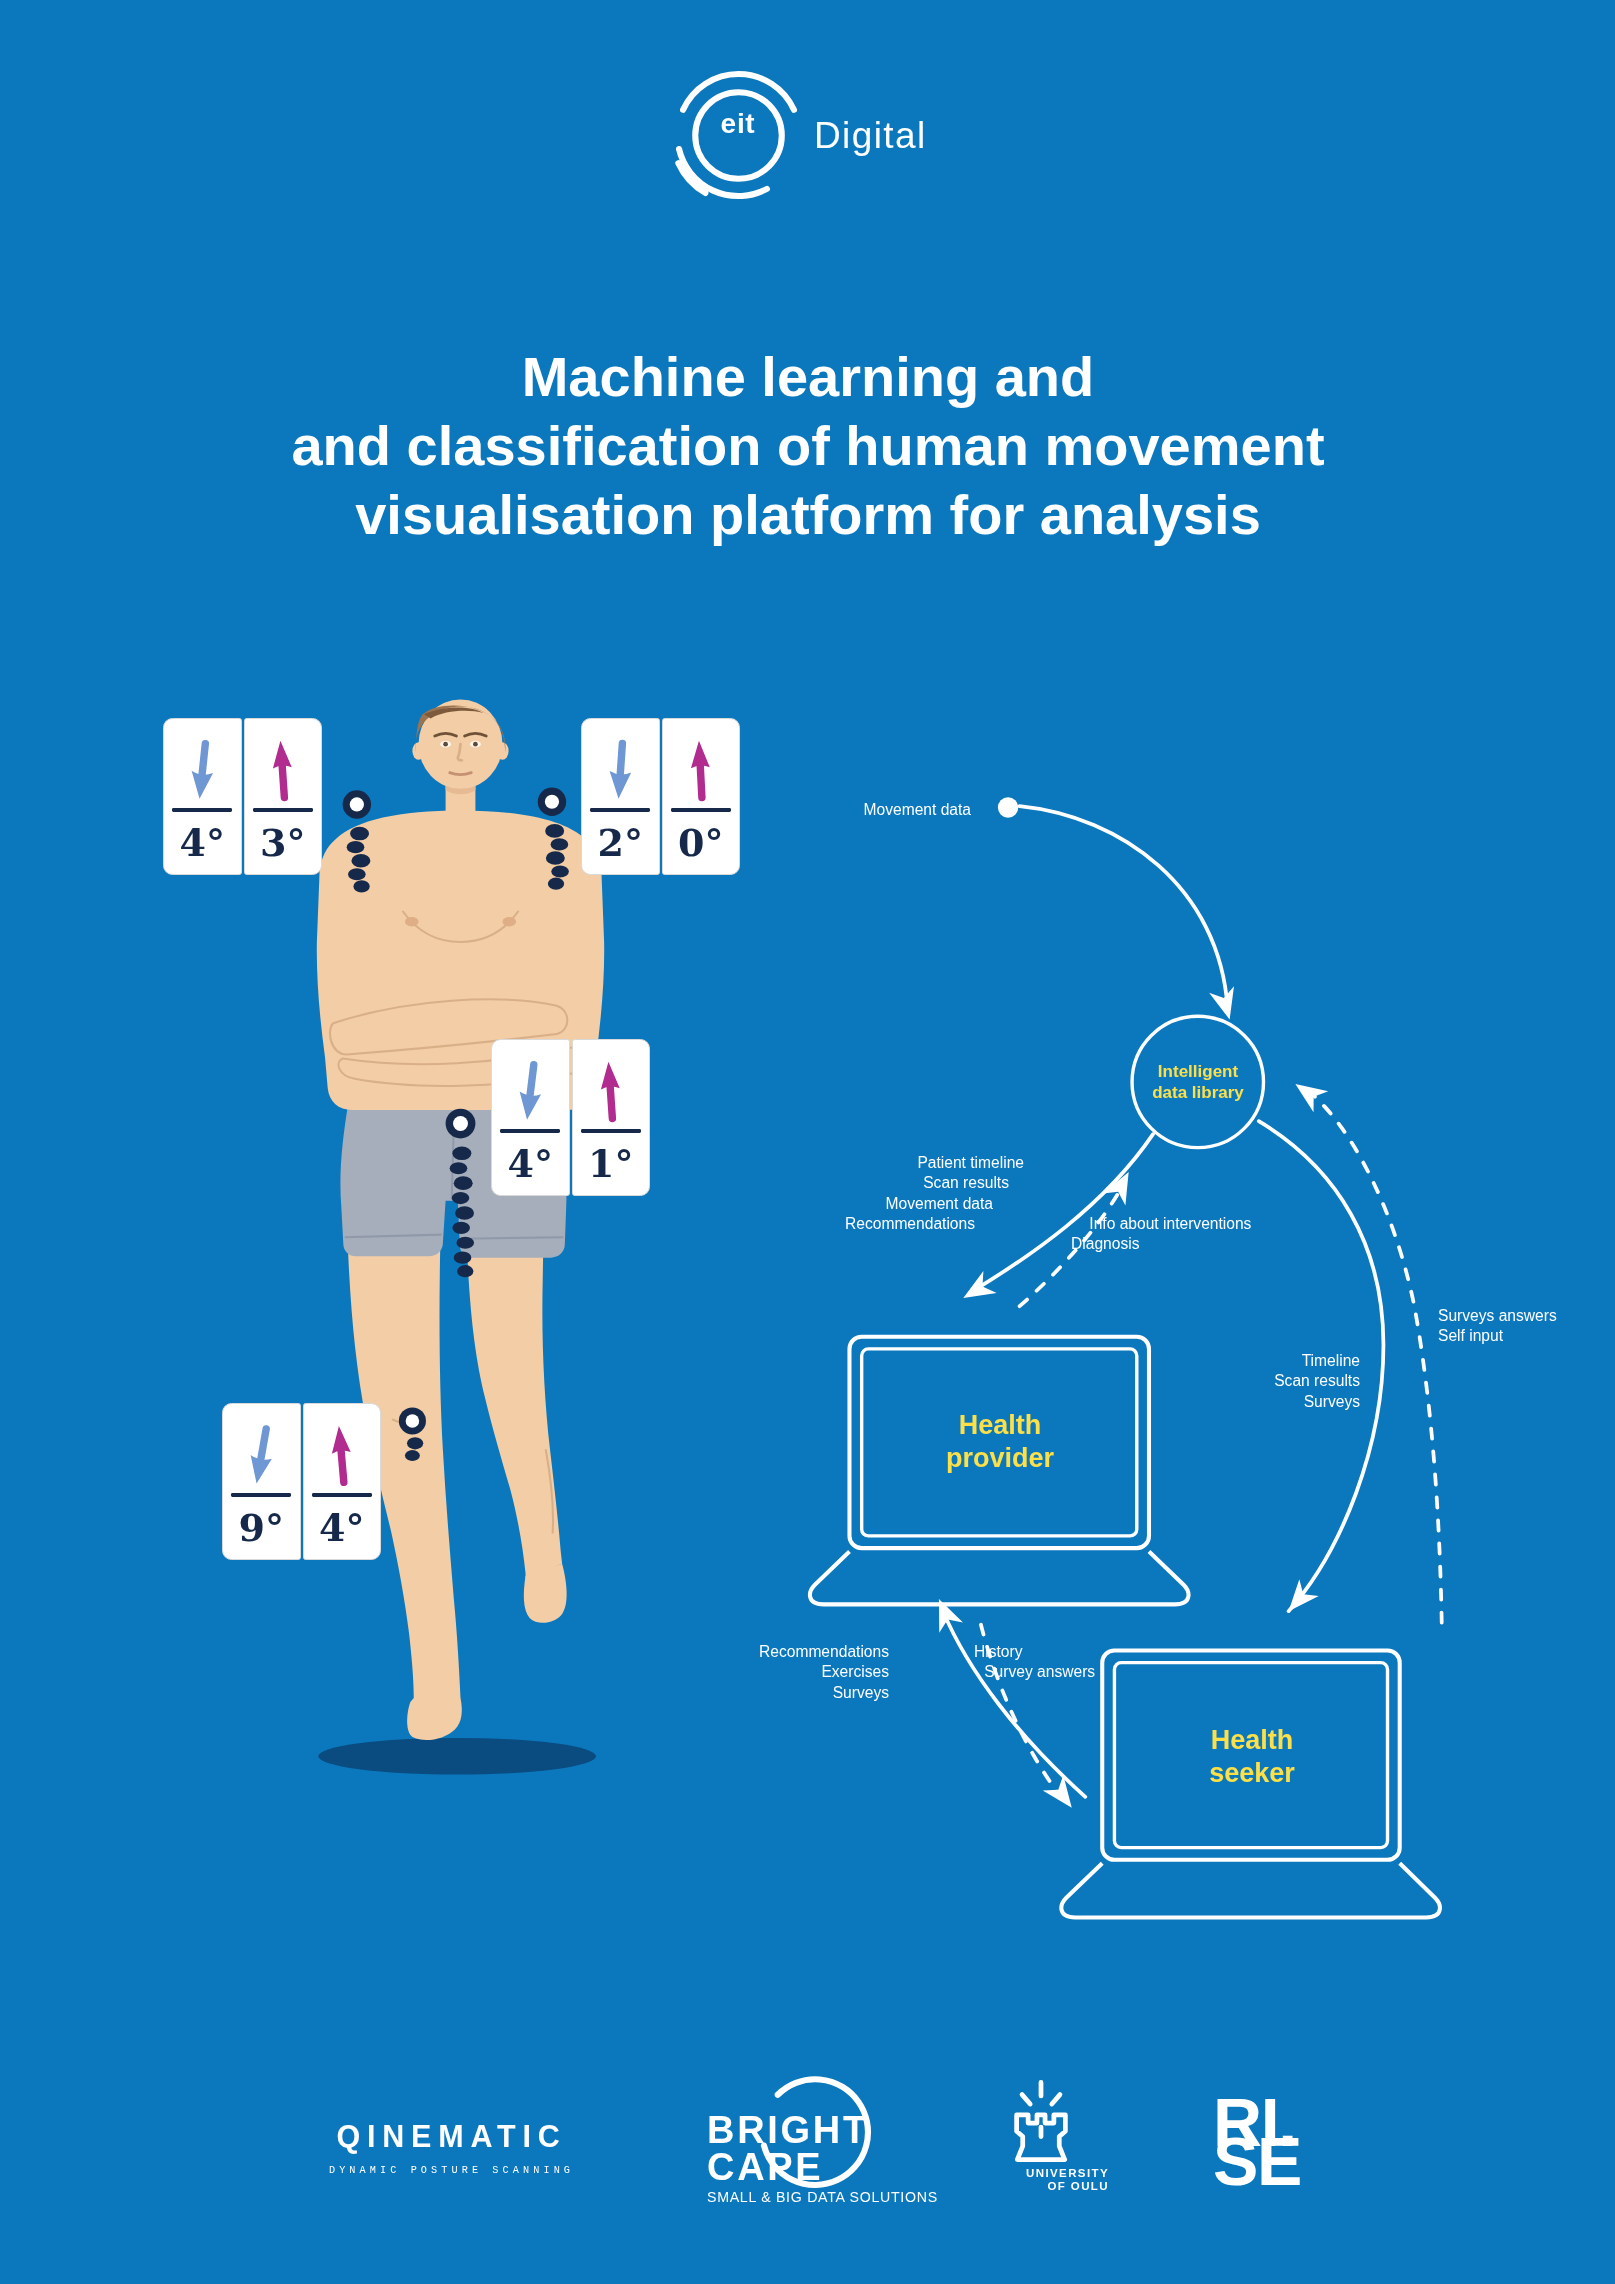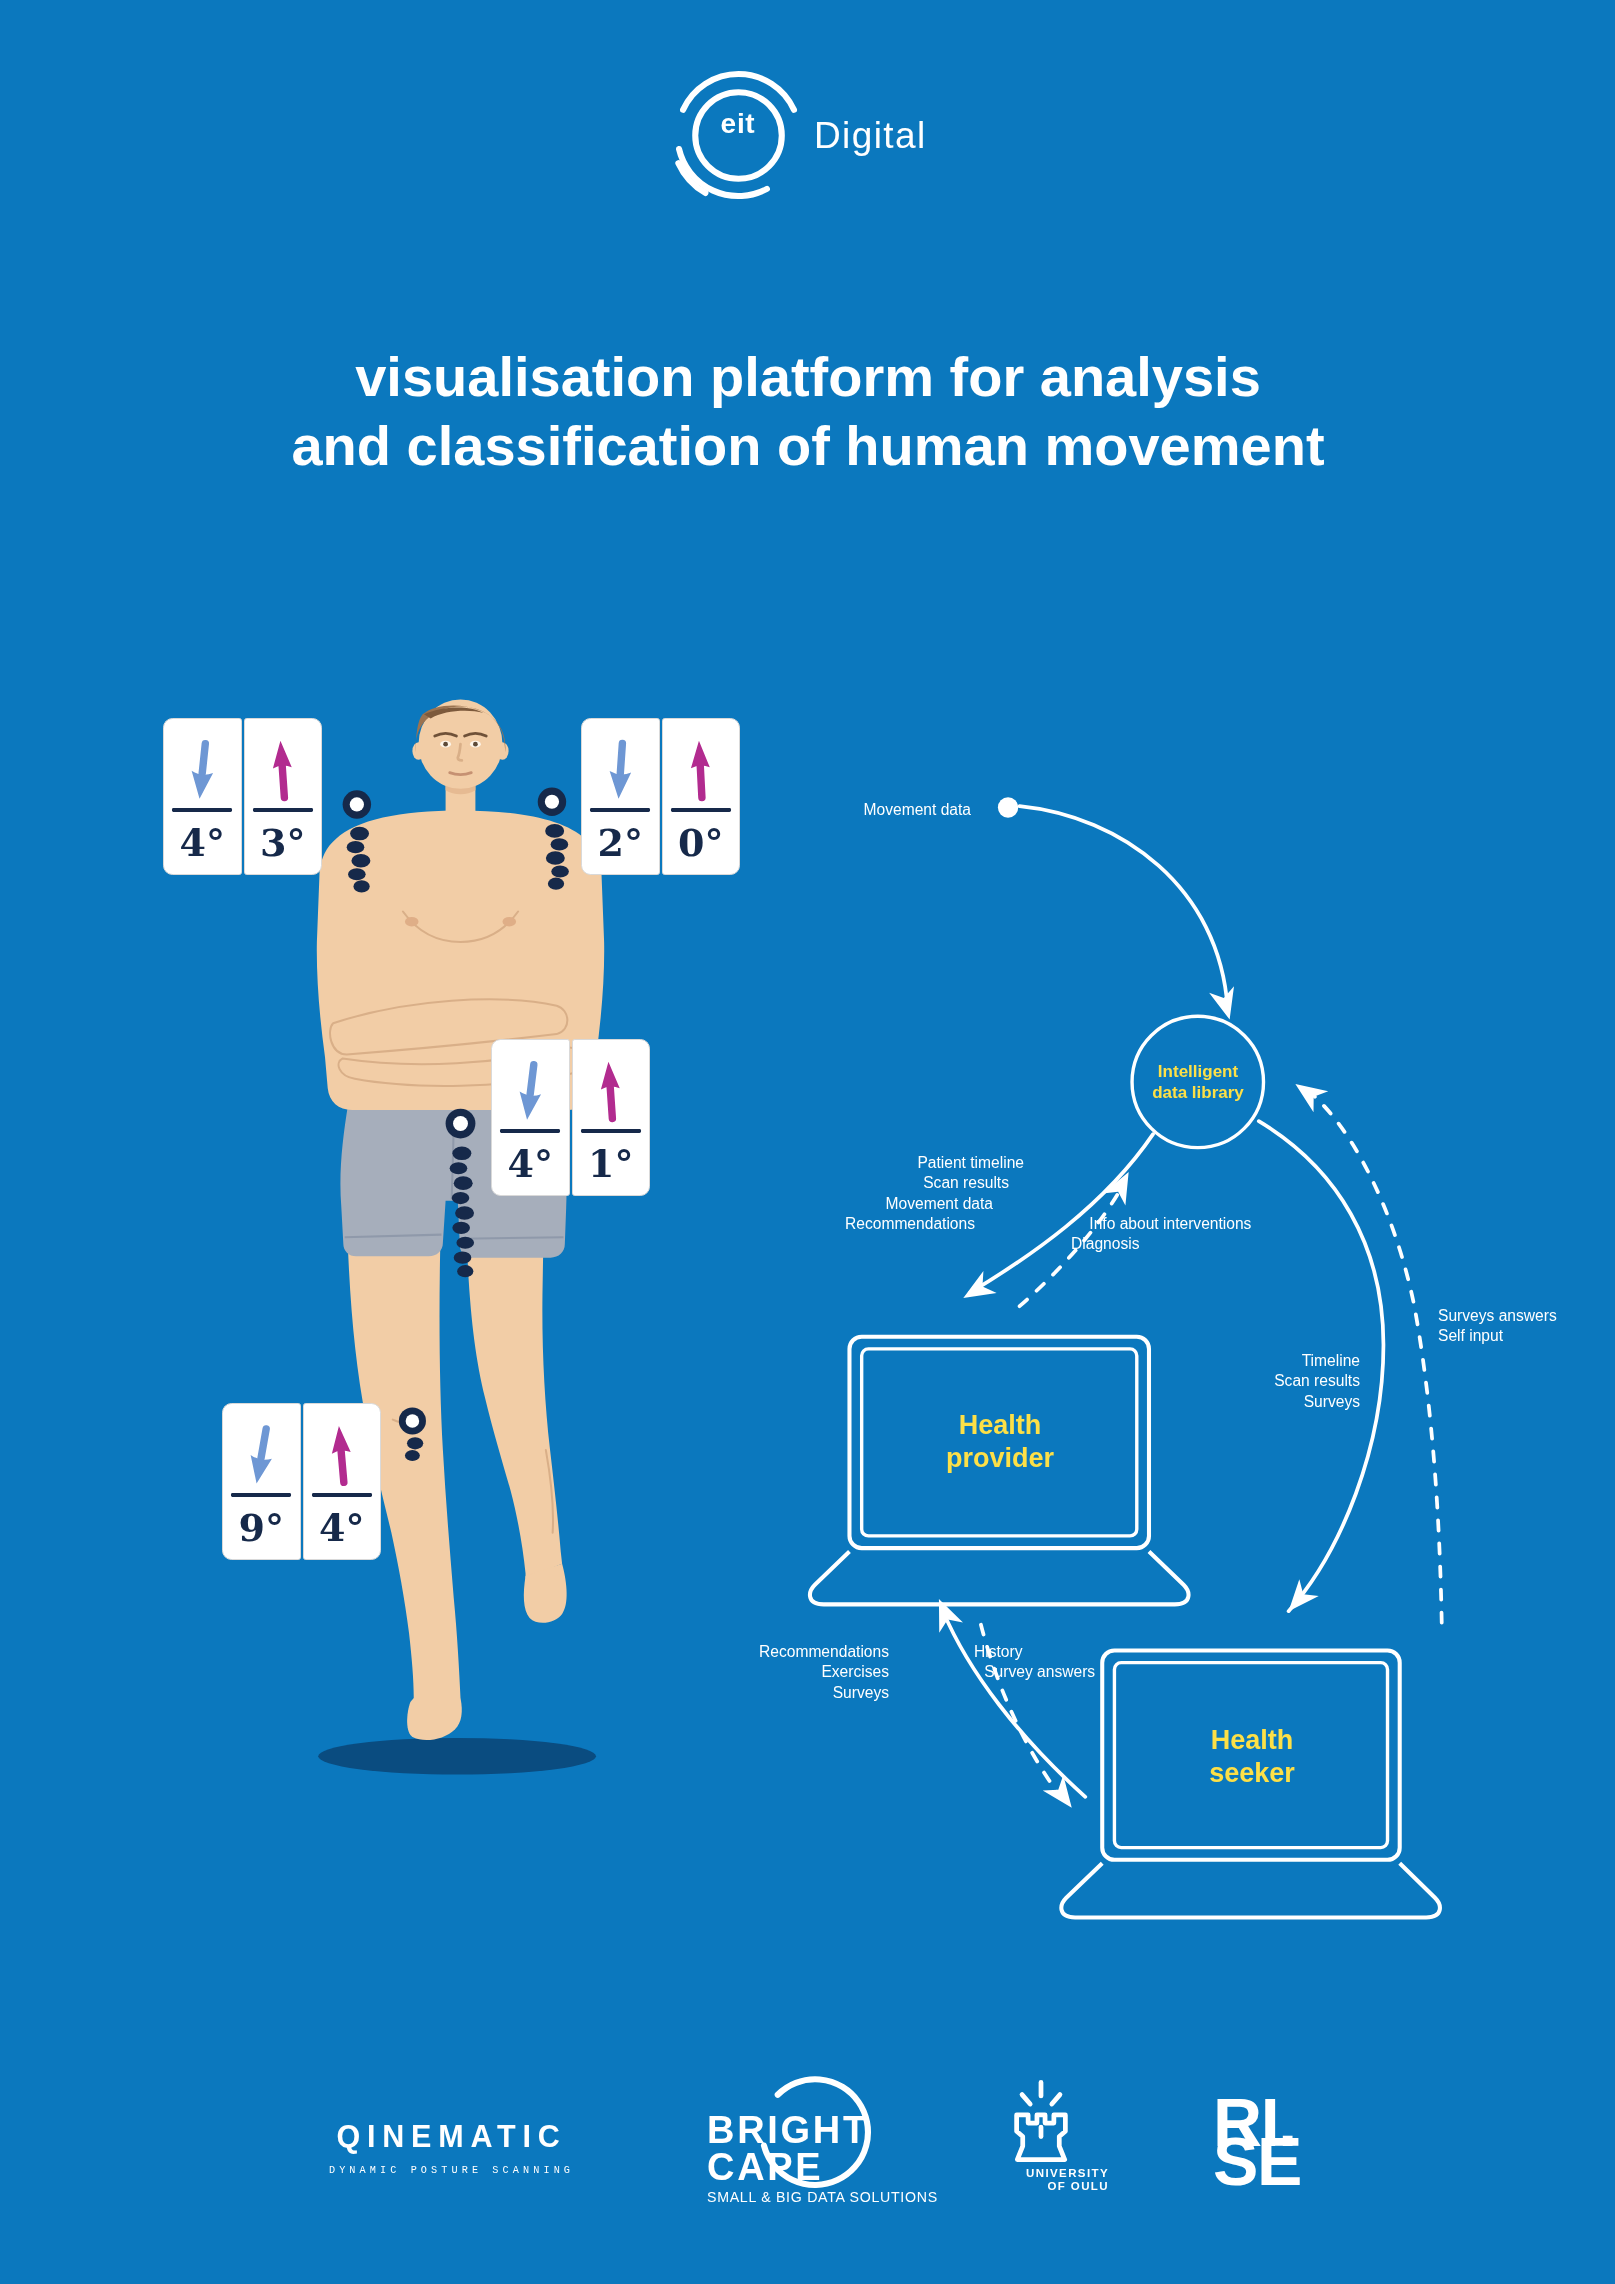--- a/index.html
+++ b/index.html
@@ -55,22 +55,23 @@
       <circle cx="135" cy="125" r="64"></circle>
       <path d="M53,87 A90,90 0 0 1 217,87"></path>
       <path d="M47,145 A90,90 0 0 0 177,204"></path>
       <path d="M46,166 A98,98 0 0 0 86,210"></path>
     </g>
   </svg>
   <div class="eit-text">eit</div>
   <div class="digital-text">Digital</div>
 
   <div class="title">
+    <div>Machine learning and</div>
+    <div>and classification of human movement</div>
     <div>visualisation platform for analysis</div>
-    <div>and classification of human movement</div>
   </div>
 
   <svg class="abs" style="left:291px;top:671px;" width="339" height="1111" viewBox="0 0 500 1640">
 
     <ellipse cx="245" cy="1602" rx="205" ry="27" fill="#0a4c80"></ellipse>
 
     <g fill="#f2cda6">
       <path d="M260,860 C264,950 272,1015 286,1072 C298,1122 312,1168 324,1210 C334,1248 342,1292 346,1332 L346,1340 L400,1318 L398,1300 C394,1252 388,1200 382,1148 C374,1078 370,1000 371,920 L372,860 Z"></path>
       <path d="M346,1336 C342,1362 342,1386 352,1398 C364,1410 390,1406 400,1392 C410,1378 408,1348 400,1318 Z"></path>
 

